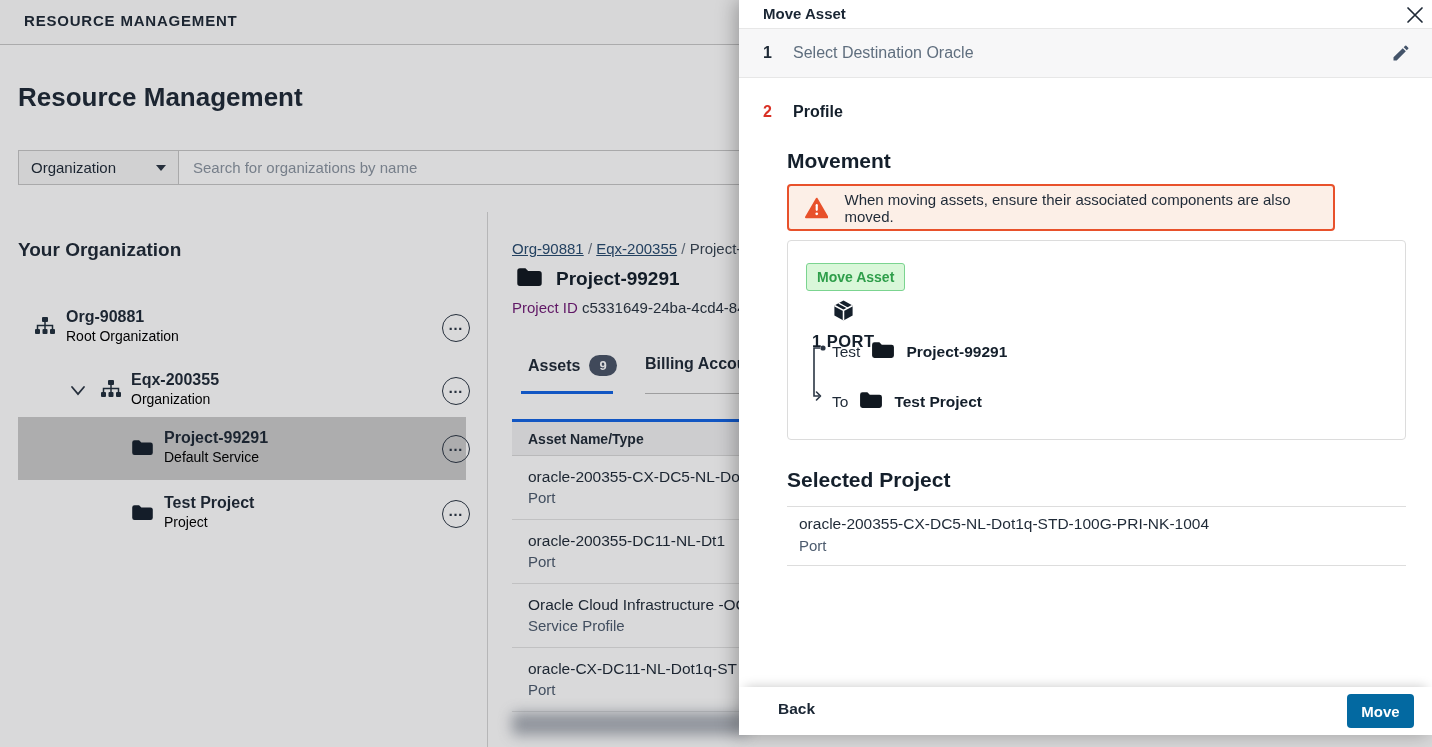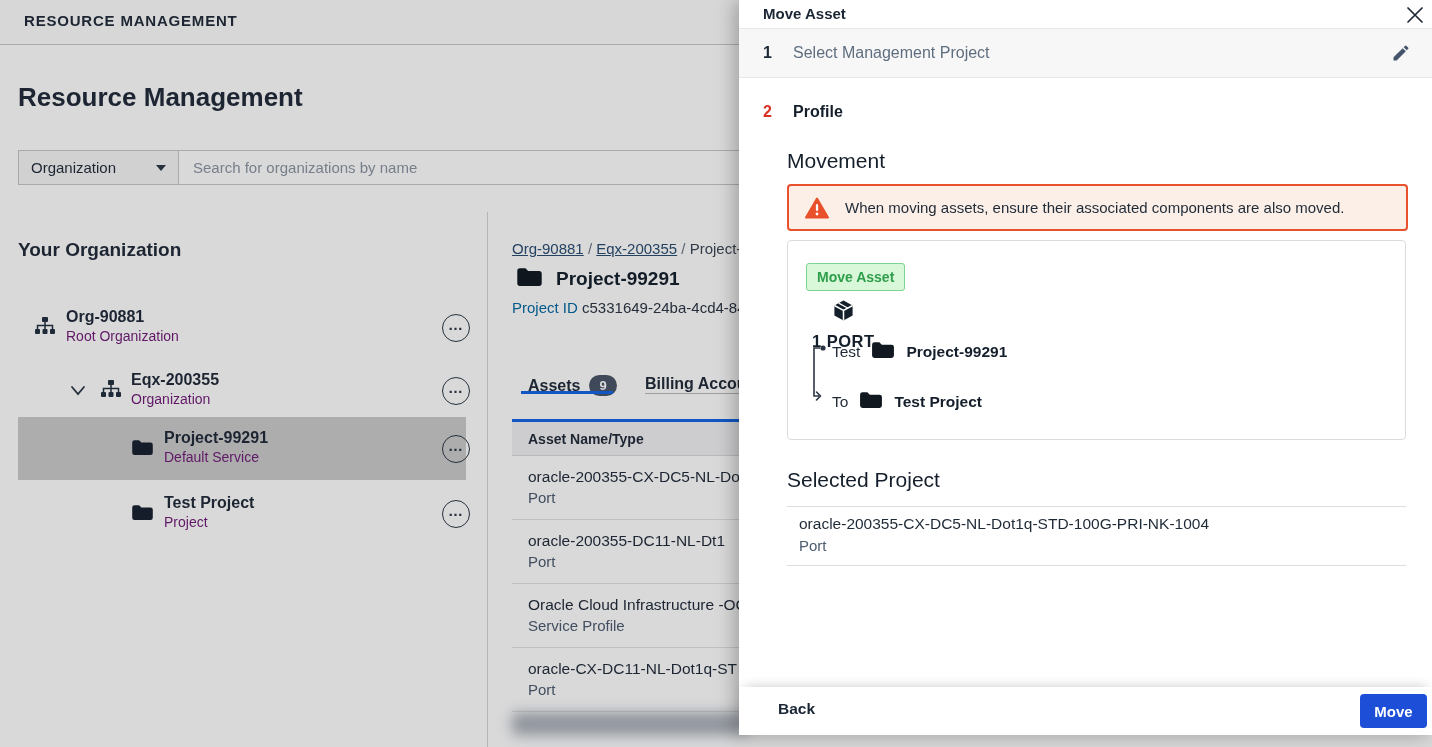--- a/index.html
+++ b/index.html
@@ -18,37 +18,37 @@
   .org-search::placeholder { color:#8b95a1; }
 
   .panel-heading { position:absolute; left:18px; top:239px; font-size:19px; font-weight:700; color:#1f2a37; }
   .filter-select { position:absolute; left:225px; top:237px; width:241px; height:34px; background:#fff; border:1px solid #c6c6c6; border-radius:2px; display:flex; align-items:center; padding:0 14px; font-size:15px; color:#1f2a37; }
 
   .vdivider { position:absolute; left:487px; top:212px; width:1px; height:535px; background:#d6d6d6; }
 
   .tree-row { position:absolute; left:18px; width:448px; height:63px; }
   .tree-row.selected { background:#cbcbcb; }
   .tree-title { font-size:16px; font-weight:600; color:#1f2a37; line-height:20px; }
-  .tree-sub { font-size:14px; color:#701a75; line-height:18px; }
+  .tree-sub { font-size:14px; color:#000000; line-height:18px; }
   .tree-text { position:absolute; top:11px; }
   .ellipsis-btn { position:absolute; left:424px; top:18px; width:28px; height:28px; border:1.7px solid #2b3644; border-radius:50%; display:flex; align-items:center; justify-content:center; cursor:pointer; background:transparent; }
   .ellipsis-btn span { font-size:15px; font-weight:700; color:#2b3644; letter-spacing:1px; line-height:10px; margin-top:-6px; }
   .tree-icon { position:absolute; top:20px; }
 
   
   .breadcrumb { position:absolute; left:512px; top:240px; font-size:15px; color:#6b7684; white-space:nowrap; }
   .breadcrumb a { color:#294c70; text-decoration:underline; cursor:pointer; }
   .crumb-current { color:#3a4654; }
   .proj-title-row { position:absolute; left:517px; top:267px; display:flex; align-items:center; gap:14px; }
   .proj-title { font-size:19px; font-weight:700; color:#141f2b; }
   .pid-row { position:absolute; left:512px; top:299px; font-size:15px; white-space:nowrap; }
-  .pid-label { color:#0369a1; }
+  .pid-label { color:#701a75; }
   .pid-value { color:#2a3542; }
 
-  .tab { position:absolute; top:375px; display:flex; align-items:center; gap:9px; font-size:16px; font-weight:600; color:#1f2a37; cursor:pointer; white-space:nowrap; }
+  .tab { position:absolute; top:355px; display:flex; align-items:center; gap:9px; font-size:16px; font-weight:600; color:#1f2a37; cursor:pointer; white-space:nowrap; }
   .tab-badge { background:#4a5568; color:#fff; font-size:13px; font-weight:600; border-radius:11px; padding:3px 10px; }
   .tab-underline-active { position:absolute; left:521px; top:391px; width:92px; height:3px; background:#1264e4; }
   .tab-underline-inactive { position:absolute; left:645px; top:393px; width:160px; height:1px; background:#b9b9b9; }
 
   .table-topline { position:absolute; left:512px; top:419px; width:910px; height:3px; background:#1264e4; }
   .table-header { position:absolute; left:512px; top:422px; width:910px; height:34px; background:#f1f1f2; border-bottom:1px solid #d9d9d9; display:flex; align-items:center; padding-left:16px; font-size:14px; font-weight:700; color:#1f2a37; }
   .asset-row { position:absolute; left:512px; width:910px; height:64px; border-bottom:1px solid #e3e3e3; padding:10px 0 0 16px; }
   .asset-name { font-size:15.5px; color:#1f2a37; line-height:21px; white-space:nowrap; }
   .asset-type { font-size:15px; color:#4c5b6e; line-height:21px; }
   .blur-row { position:absolute; left:512px; top:713px; width:236px; height:22px; background:#8a919c; filter:blur(7px); opacity:.75; border-radius:3px; }
@@ -63,42 +63,42 @@
 
   .step1 { position:absolute; left:0; top:29px; width:100%; height:49px; background:#f7f7f8; border-bottom:1px solid #e7e7e7; }
   .step-num { position:absolute; left:24px; top:15px; font-size:16px; font-weight:700; color:#1f2a37; }
   .step-num.red { color:#d93025; }
   .step1-label { position:absolute; left:54px; top:15px; font-size:16px; color:#5f6e7e; }
   .edit-btn { position:absolute; left:650px; top:13px; width:24px; height:24px; cursor:pointer; background:none; border:none; }
   .step2 { position:absolute; left:0; top:99px; width:100%; height:30px; }
   .step2-label { position:absolute; left:54px; top:4px; font-size:16px; font-weight:700; color:#141f2b; }
   .step2 .step-num { top:4px; }
 
-  .section-heading { position:absolute; left:48px; font-size:21px; font-weight:400; color:#141f2b; }
-
-  .warning { position:absolute; left:48px; top:184px; width:621px; height:47px; border:2px solid #e8512b; border-radius:4px; background:#fcefe7; display:flex; align-items:center; padding-left:16px; gap:16px; }
+  .section-heading { position:absolute; left:48px; font-size:21px; font-weight:700; color:#141f2b; }
+
+  .warning { position:absolute; left:48px; top:184px; width:548px; height:47px; border:2px solid #e8512b; border-radius:4px; background:#fcefe7; display:flex; align-items:center; padding-left:16px; gap:16px; }
   .warning-text { font-size:15px; color:#1f2a37; }
 
   .move-card { position:absolute; left:48px; top:240px; width:619px; height:200px; border:1px solid #dcdcdc; border-radius:4px; background:#fff; }
   .move-badge { position:absolute; left:18px; top:22px; background:#d9f7d9; border:1px solid #7bd490; border-radius:3px; padding:5px 10px; font-size:14px; font-weight:600; color:#2e9e4a; }
   .port-row { position:absolute; left:24px; top:58px; display:flex; align-items:center; gap:10px;flex-direction:column; }
   .port-label { font-size:16.5px; font-weight:800; letter-spacing:.5px; color:#141f2b; }
   .fromto-label { font-size:15.5px; color:#1f2a37; }
   .fromto-name { font-size:15.5px; font-weight:600; color:#141f2b; }
   .from-row { position:absolute; left:44px; top:100px; display:flex; align-items:center; gap:12px; }
   .to-row { position:absolute; left:44px; top:150px; display:flex; align-items:center; gap:12px; }
   .connector { position:absolute; left:22px; top:102px; }
 
   .sel-divider { position:absolute; left:48px; width:619px; height:1px; background:#dddddd; }
   .sel-name { position:absolute; left:60px; top:515px; font-size:15.5px; color:#1f2a37; }
   .sel-type { position:absolute; left:60px; top:537px; font-size:15px; color:#4c5b6e; }
 
   .drawer-footer { position:absolute; left:0; top:687px; width:100%; height:40px; background:#fff; box-shadow:0 -6px 12px -6px rgba(0,0,0,.22); }
   .back-btn { position:absolute; left:39px; top:13px; font-size:15.5px; font-weight:700; color:#1a2634; background:none; border:none; cursor:pointer; font-family:"Liberation Sans",sans-serif; }
-  .move-btn { position:absolute; left:608px; top:7px; width:67px; height:34px; background:#1d4ed8; border:none; border-radius:4px; color:#fff; font-size:15px; font-weight:600; cursor:pointer; font-family:"Liberation Sans",sans-serif;margin-left:13px; }
+  .move-btn { position:absolute; left:608px; top:7px; width:67px; height:34px; background:#0369a1; border:none; border-radius:4px; color:#fff; font-size:15px; font-weight:600; cursor:pointer; font-family:"Liberation Sans",sans-serif; }
 </style>
 </head>
 <body>
 
 <div class="page">
 
   <div class="topbar">
     <div class="topbar-title">RESOURCE MANAGEMENT</div>
   </div>
 
@@ -259,21 +259,21 @@
       <div class="drawer-title">Move Asset</div>
       <button class="close-btn">
         <svg width="18" height="18" viewBox="0 0 18 18">
             <path d="M2 2 L16 16 M16 2 L2 16" stroke="#1f2a37" stroke-width="1.7" stroke-linecap="round"></path>
           </svg>
       </button>
     </div>
 
     <div class="step1">
       <span class="step-num">1</span>
-      <span class="step1-label">Select Management Project</span>
+      <span class="step1-label">Select Destination Oracle</span>
       <button class="edit-btn">
         <svg width="20" height="20" viewBox="0 0 24 24">
             <path d="M3 17.2 V21 h3.8 L17.8 9.9 l-3.7 -3.7 Z M20.7 7 a1 1 0 0 0 0 -1.4 l-2.3 -2.3 a1 1 0 0 0 -1.4 0 l-1.8 1.8 3.7 3.7 Z" fill="#44546a"></path>
           </svg>
       </button>
     </div>
 
     <div class="step2">
       <span class="step-num red">2</span>
       <span class="step2-label">Profile</span>

